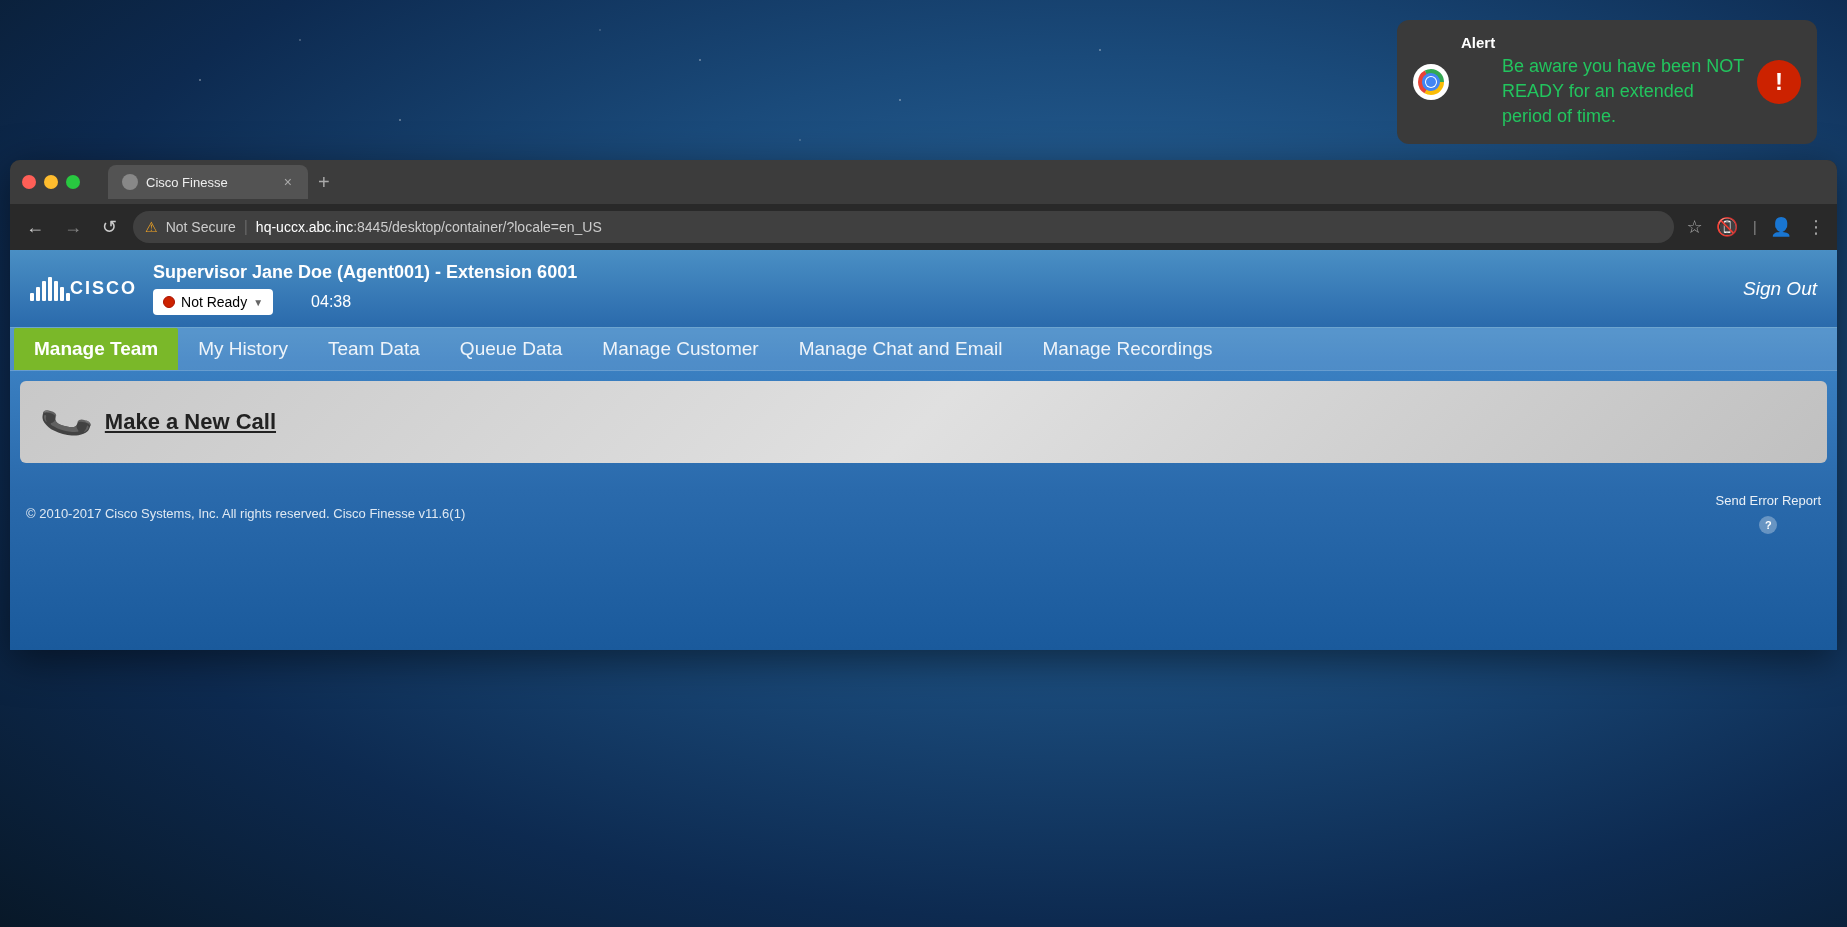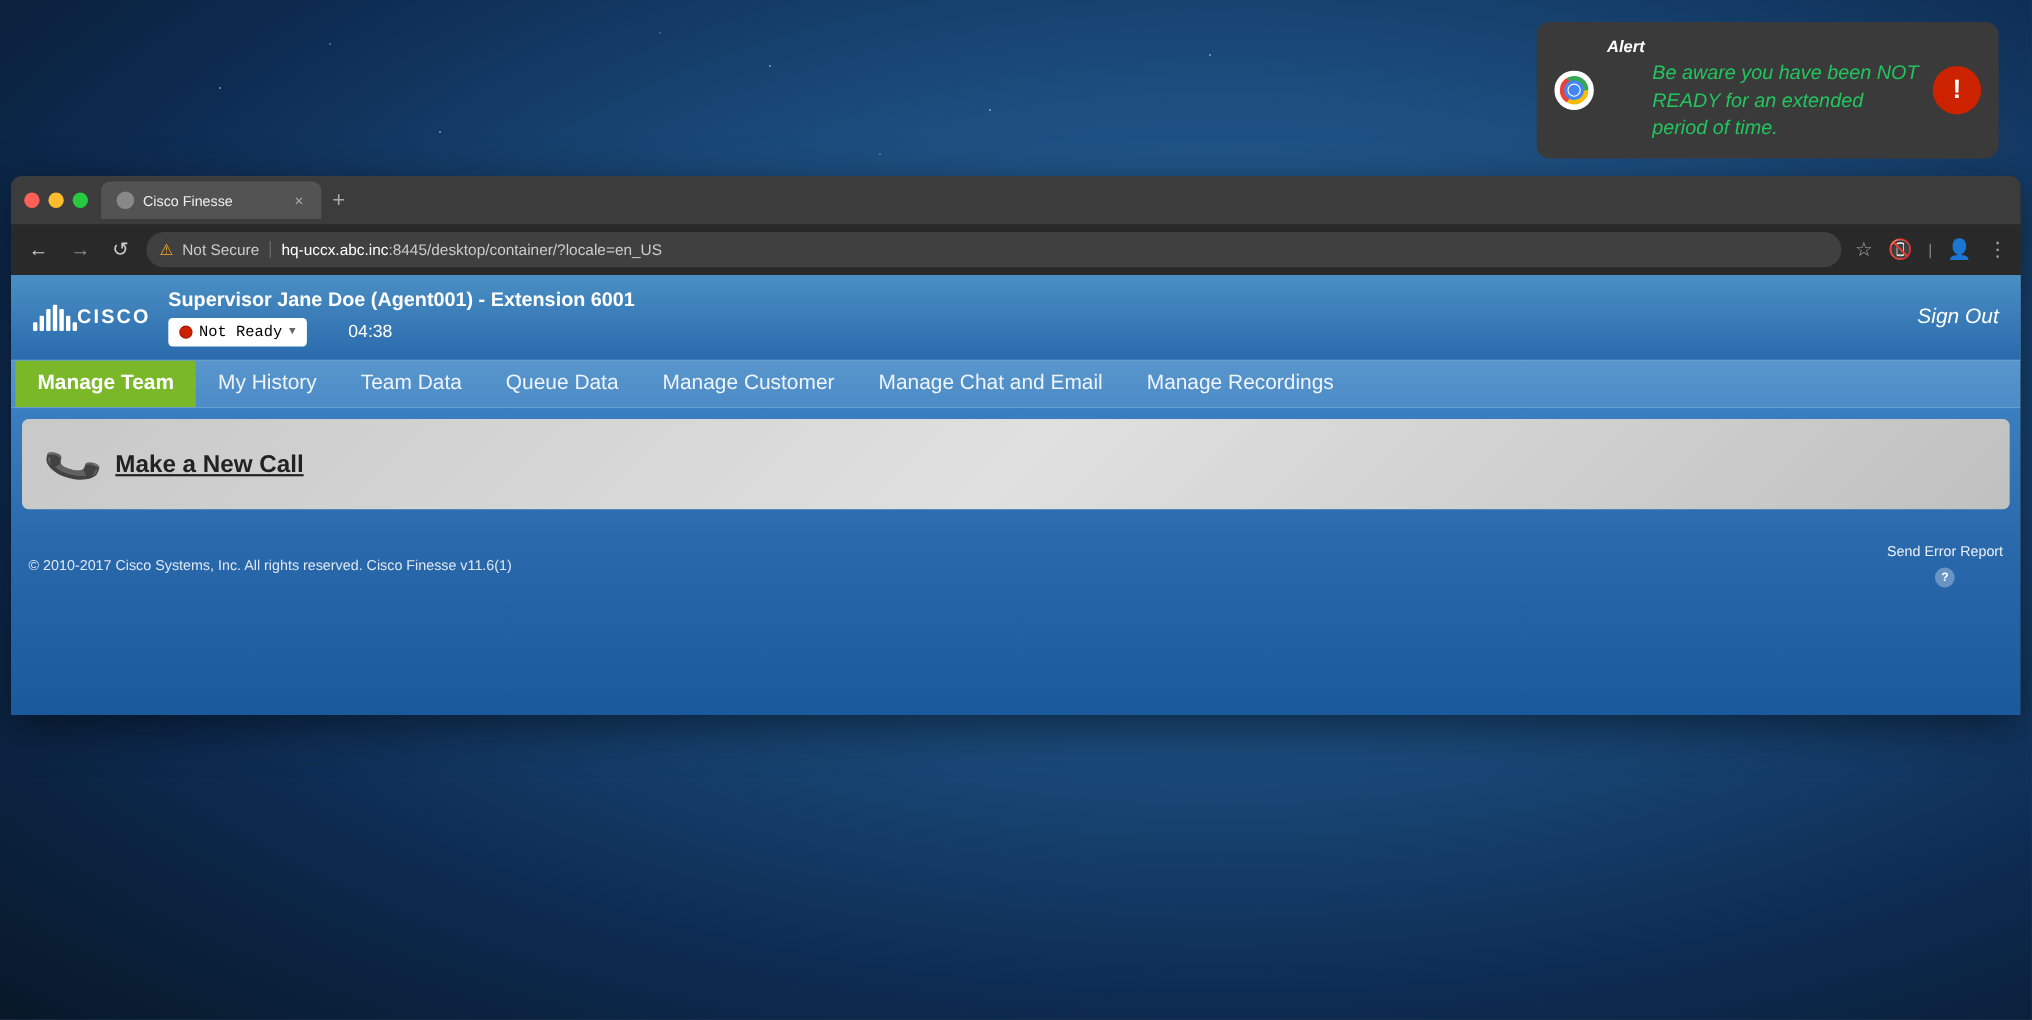--- a/index.html
+++ b/index.html
@@ -49,21 +49,20 @@
       border-radius: 12px;
       padding: 14px 16px;
       display: flex;
       align-items: center;
       gap: 12px;
       z-index: 1000;
     }
 
     .alert-text-content {
       flex: 1;
-      font-style: italic;
     }
 
     .alert-title {
       color: white;
       font-size: 15px;
       font-weight: 600;
       margin-bottom: 3px;
     }
 
     .alert-body {
@@ -99,21 +98,21 @@
       box-shadow: 0 10px 40px rgba(0,0,0,0.5);
     }
 
     
     .browser-titlebar {
       background: #3c3c3c;
       height: 44px;
       display: flex;
       align-items: center;
       padding: 0 12px;
-      gap: 4px;
+      gap: 20px;
     }
 
     .window-controls {
       display: flex;
       gap: 8px;
       margin-right: 8px;
     }
 
     .window-btn {
       width: 14px;
@@ -305,21 +304,20 @@
       background: white;
       border: none;
       border-radius: 4px;
       padding: 5px 10px;
       display: flex;
       align-items: center;
       gap: 6px;
       cursor: pointer;
       font-size: 14px;
       font-weight: 500;
-      font-family: Liberation Mono, monospace;
     }
 
     .status-dot-red {
       width: 12px;
       height: 12px;
       background: #cc2200;
       border-radius: 50%;
       border: 1px solid #aa1100;
     }
 

